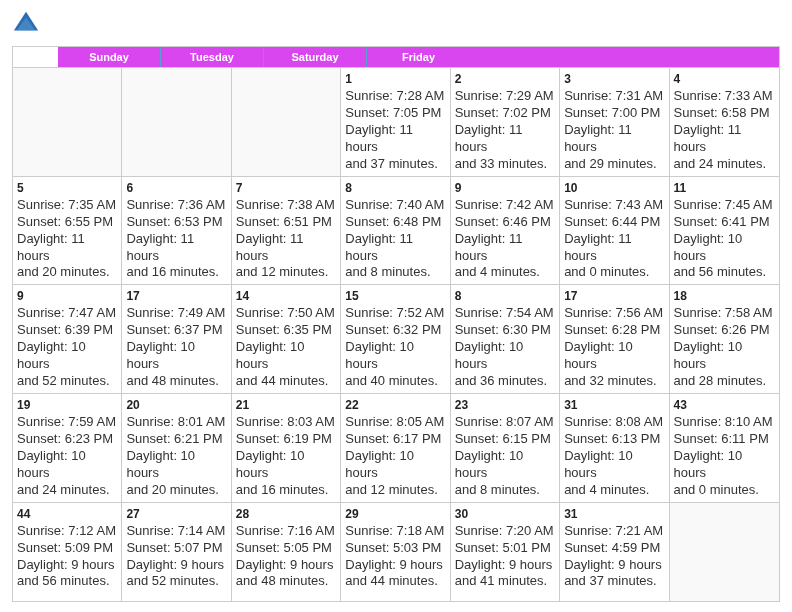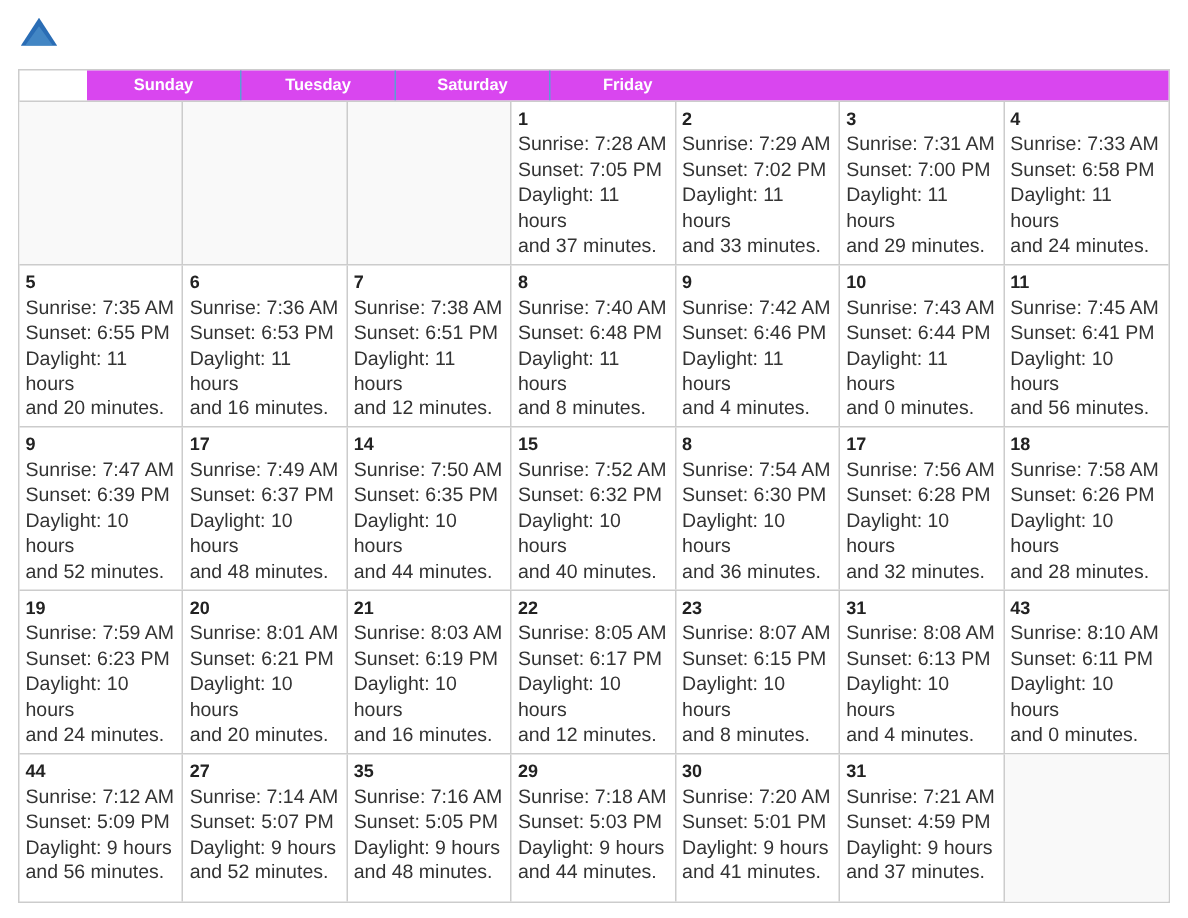--- a/index.html
+++ b/index.html
@@ -259,21 +259,21 @@
         <div class="cal-row">
           <div class="cal-cell">
             <span class="day-num">44</span>
             <div class="cell-text">Sunrise: 7:12 AM<br>Sunset: 5:09 PM<br>Daylight: 9 hours<br>and 56 minutes.</div>
           </div>
           <div class="cal-cell">
             <span class="day-num">27</span>
             <div class="cell-text">Sunrise: 7:14 AM<br>Sunset: 5:07 PM<br>Daylight: 9 hours<br>and 52 minutes.</div>
           </div>
           <div class="cal-cell">
-            <span class="day-num">35</span>
+            <span class="day-num">28</span>
             <div class="cell-text">Sunrise: 7:16 AM<br>Sunset: 5:05 PM<br>Daylight: 9 hours<br>and 48 minutes.</div>
           </div>
           <div class="cal-cell">
             <span class="day-num">29</span>
             <div class="cell-text">Sunrise: 7:18 AM<br>Sunset: 5:03 PM<br>Daylight: 9 hours<br>and 44 minutes.</div>
           </div>
           <div class="cal-cell">
             <span class="day-num">30</span>
             <div class="cell-text">Sunrise: 7:20 AM<br>Sunset: 5:01 PM<br>Daylight: 9 hours<br>and 41 minutes.</div>
           </div>

